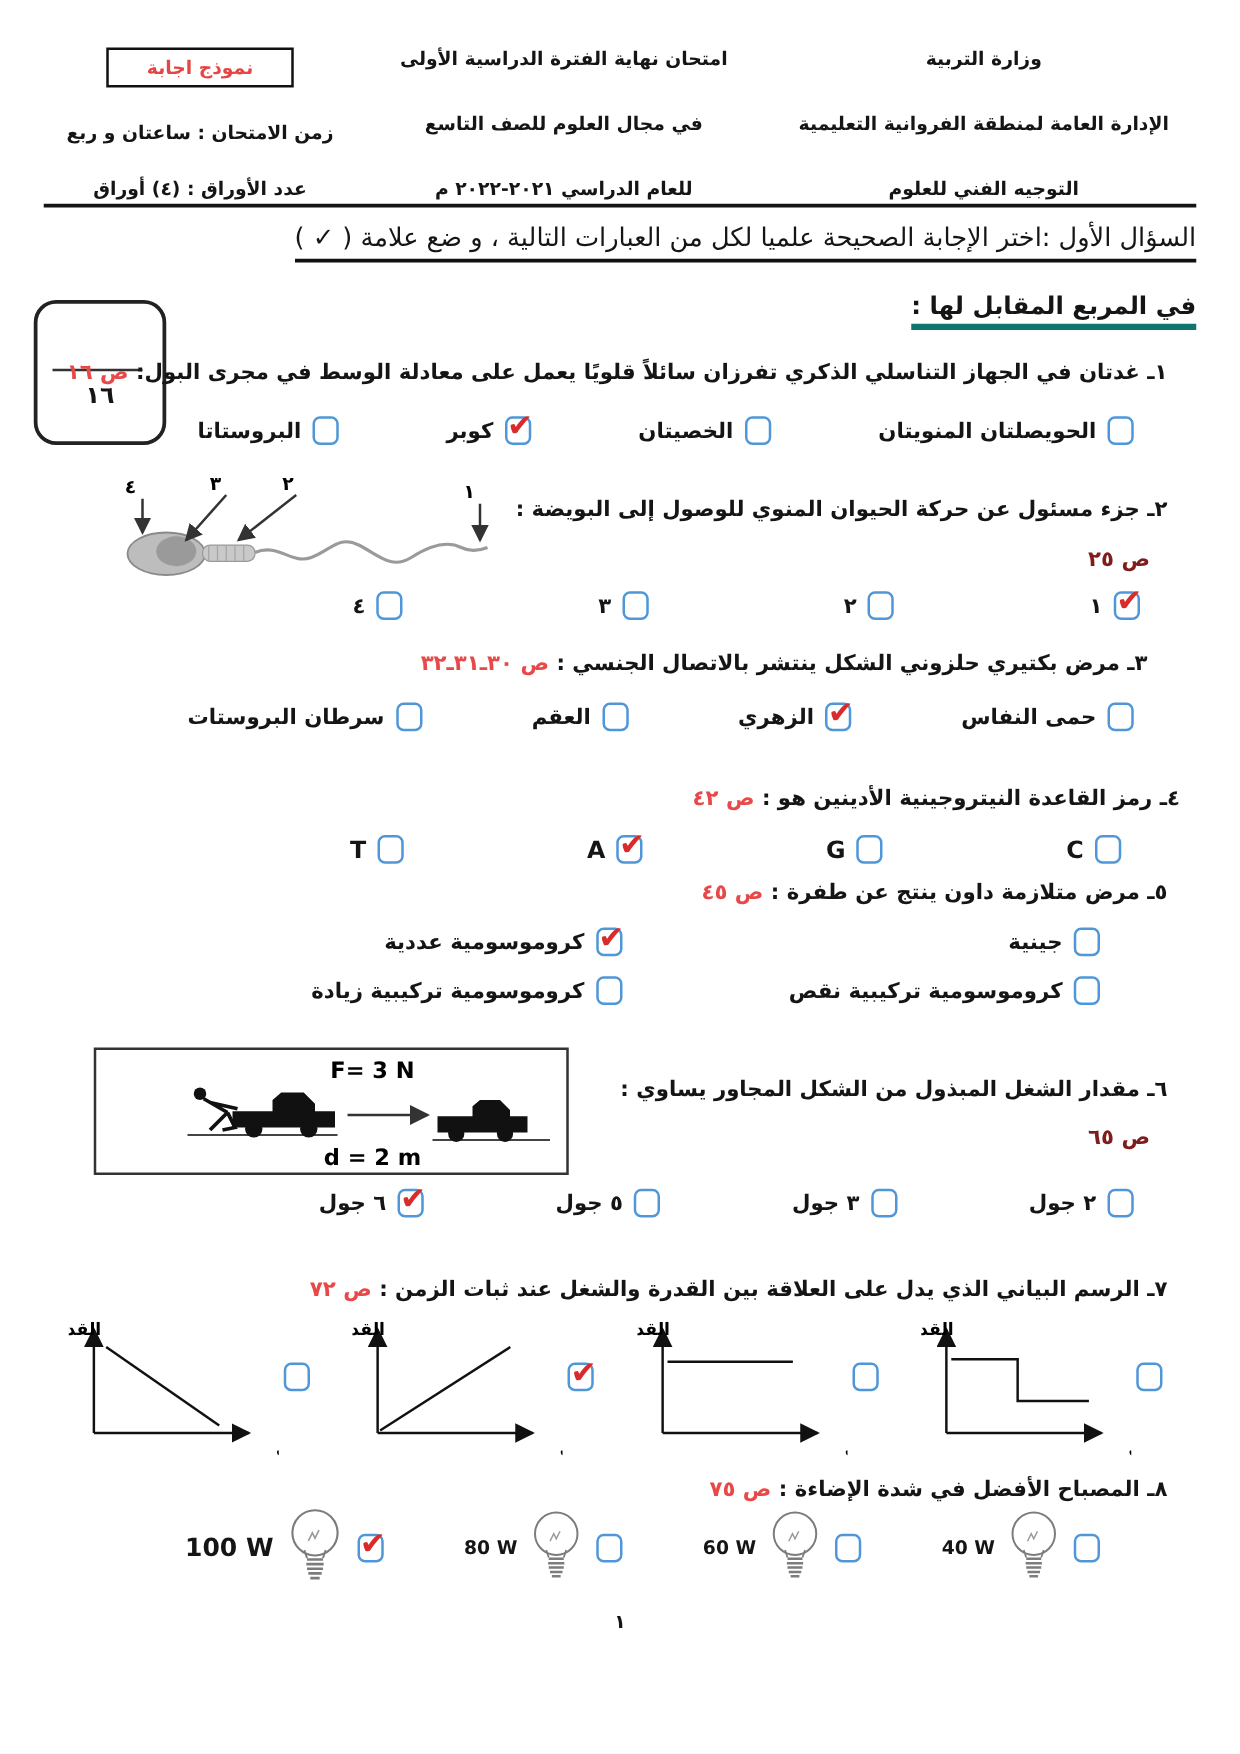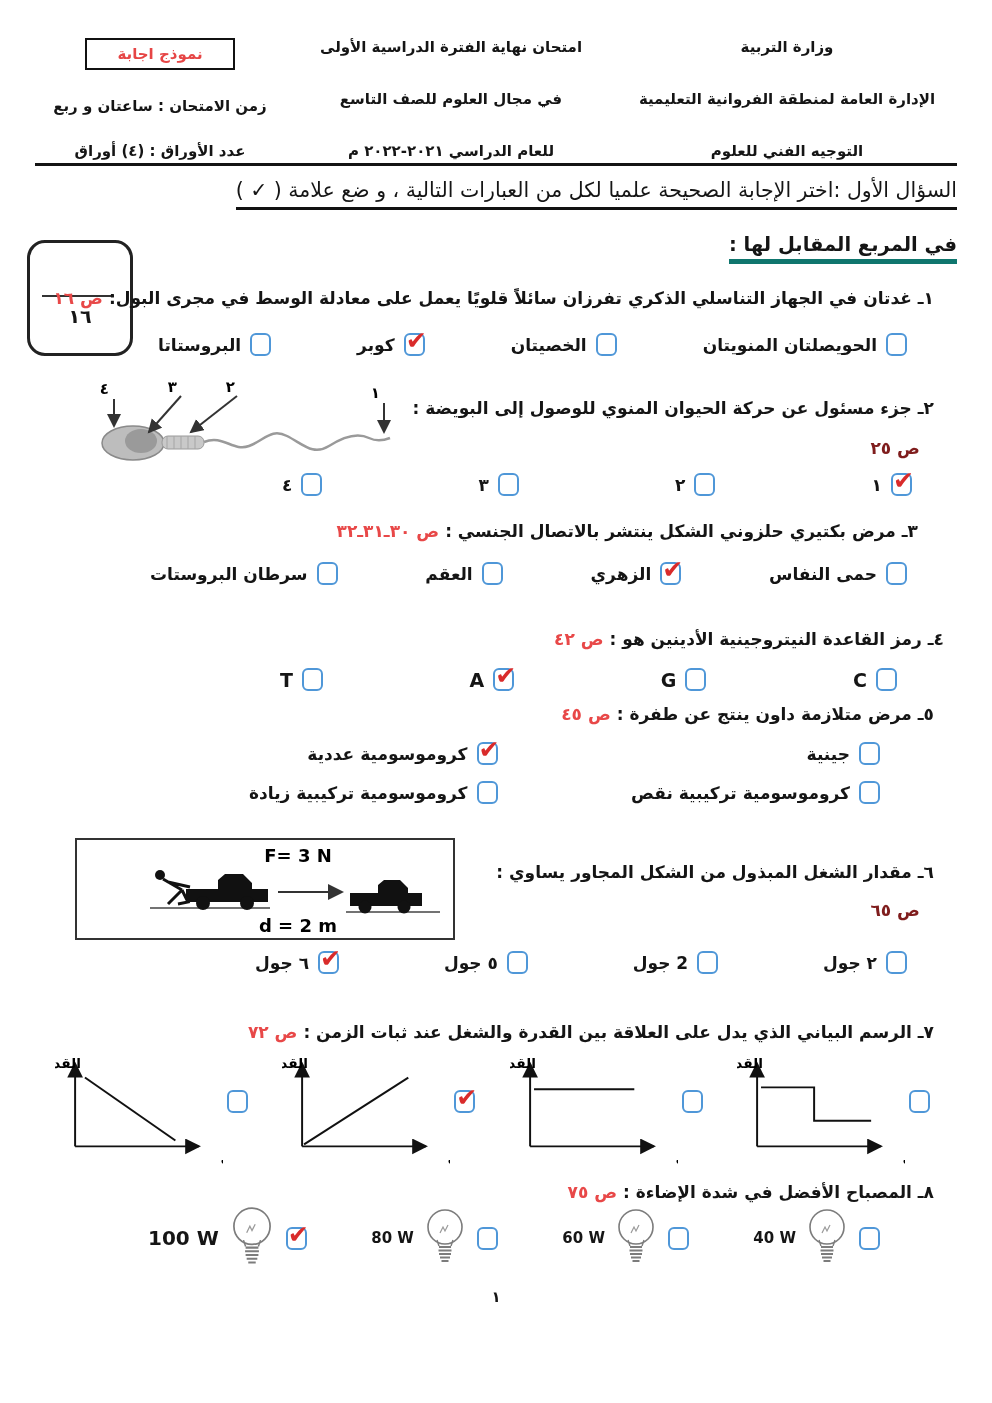--- a/index.html
+++ b/index.html
@@ -259,21 +259,21 @@
     <span>٦ـ  مقدار الشغل المبذول من الشكل المجاور يساوي :</span>
   </div>
   <div class="ref-line" style="top:900px; right:72px;">ص ٦٥</div>
   <div class="opt-row" style="top:951px; right:85px; left:255px;">
     <div class="opt">
       <span class="cbox"></span>
       <span class="opt-label">٢ جول</span>
     </div>
     <div class="opt">
       <span class="cbox"></span>
-      <span class="opt-label">2 جول</span>
+      <span class="opt-label">٣ جول</span>
     </div>
     <div class="opt">
       <span class="cbox"></span>
       <span class="opt-label">٥ جول</span>
     </div>
     <div class="opt">
       <span class="cbox checked"></span>
       <span class="opt-label">٦ جول</span>
     </div>
   </div>

